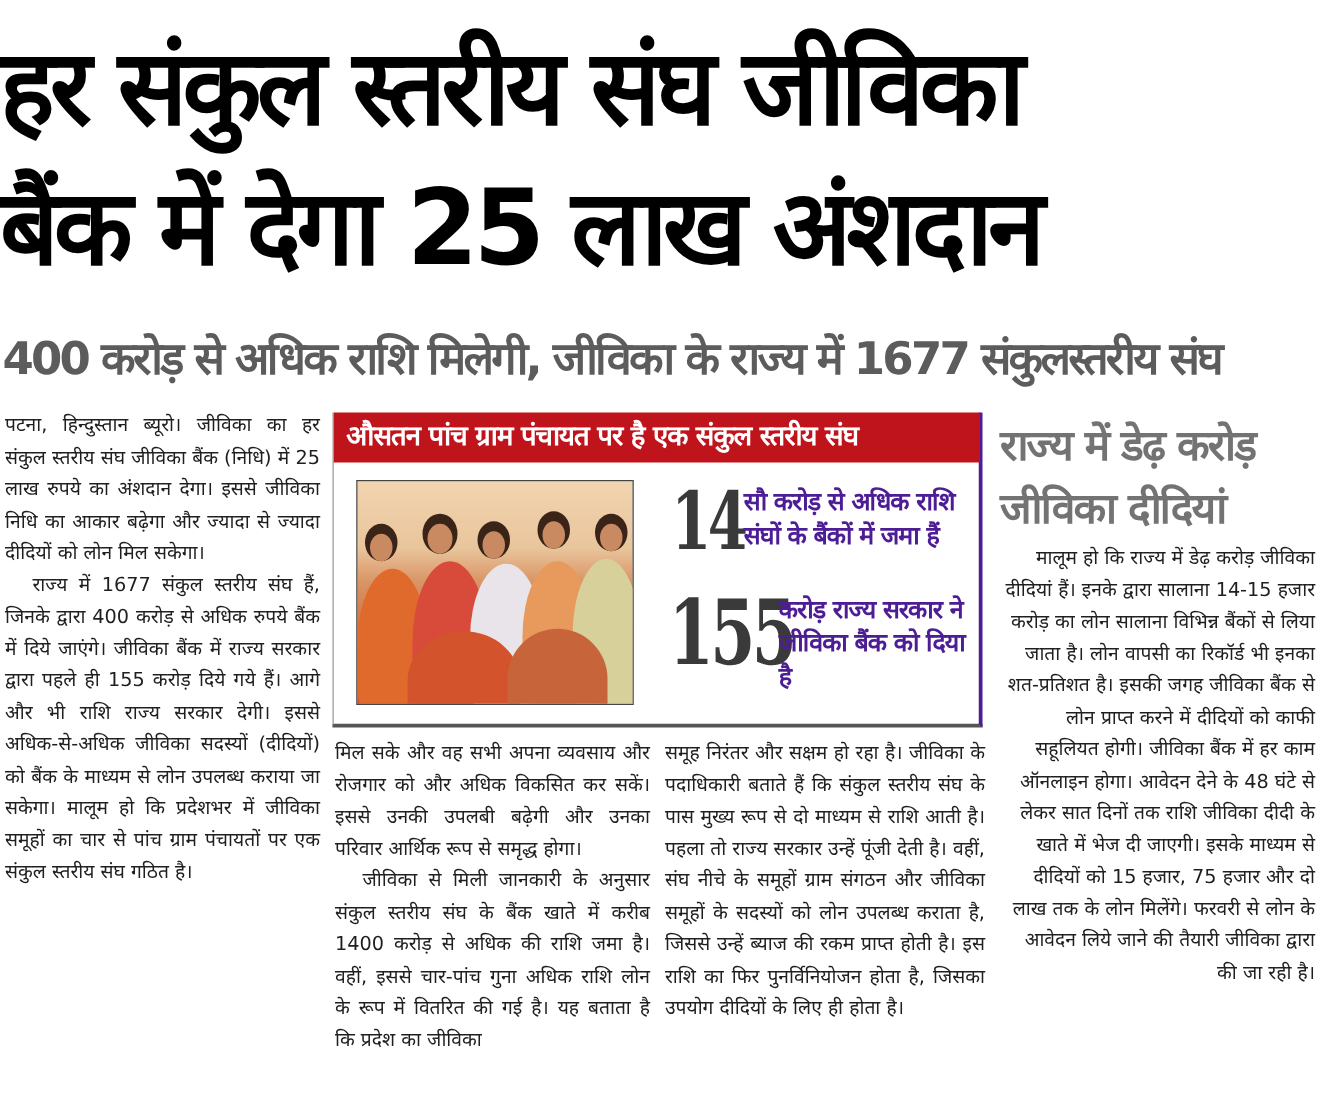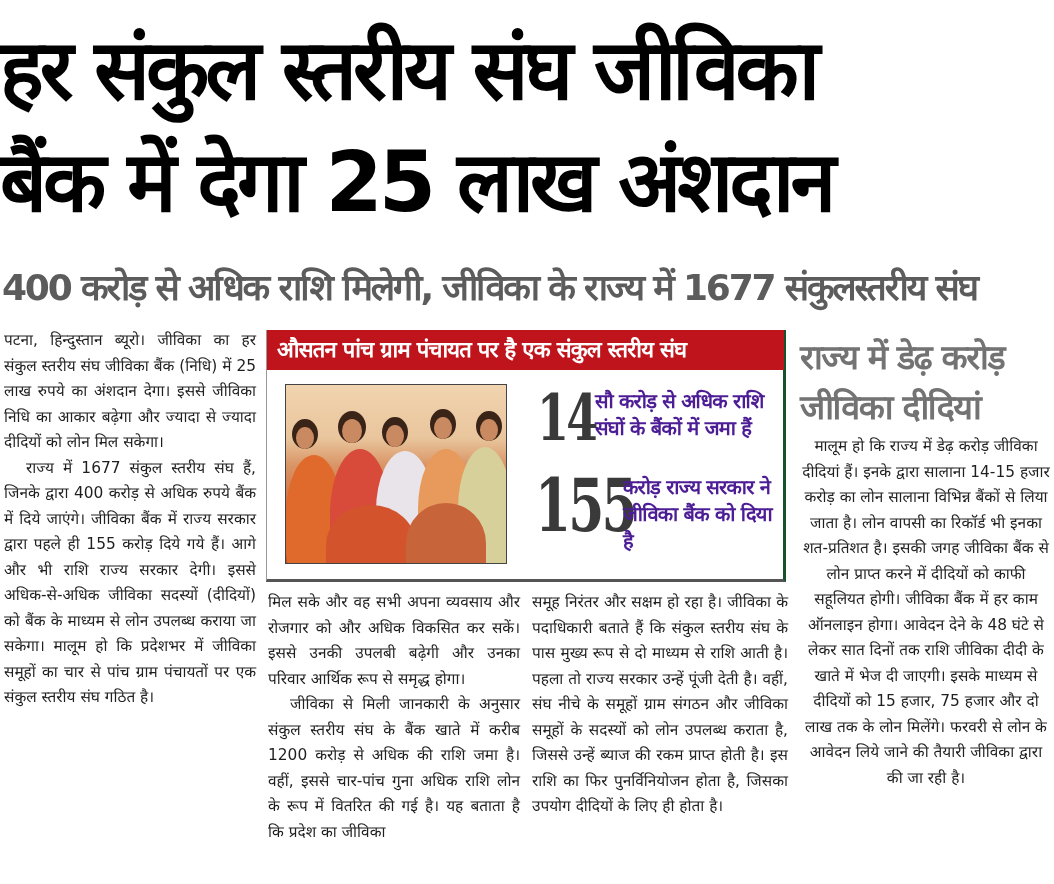--- a/index.html
+++ b/index.html
@@ -18,32 +18,32 @@
     font-weight: bold; font-size: 36px; line-height: 52px;
     color: #5c5c5c; white-space: nowrap; letter-spacing: -2.2px;
   }
 
   .col { position: absolute; font-size: 15.4px; line-height: 25.5px; text-align: justify; color: #1f1f1f; }
   .col p { text-indent: 0; }
   .col p.ind { text-indent: 22px; }
   .col1 { left: 4px; top: 328px; width: 252px; }
   .col2 { left: 268px; top: 590px; width: 252px; }
   .col3 { left: 532px; top: 590px; width: 256px; }
-  .col4 { left: 800px; top: 434px; width: 252px; text-align: center; }
+  .col4 { left: 800px; top: 434px; width: 252px; text-align: right; }
   .dateline { font-weight: normal; }
 
   .sidebox-title {
     position: absolute; left: 800px; top: 332px; width: 252px;
     font-weight: bold; font-size: 34px; line-height: 50px; color: #737373;
     letter-spacing: -1.5px;
   }
 
   .infobox {
     position: absolute; left: 266px; top: 330px; width: 520px; height: 252px;
-    border-right: 3px solid #14532d; border-bottom: 3px solid #555; border-left: 1px solid #999;
+    border-right: 3px solid #4c1d95; border-bottom: 3px solid #555; border-left: 1px solid #999;
   }
   .infobox-bar {
     position: absolute; left: 0; top: 0; width: 517px; height: 40px;
     background: #c0141d; color: #fff; font-weight: bold; font-size: 22px;
     line-height: 40px; padding-left: 10px; white-space: nowrap; letter-spacing: -0.8px;
   }
   .photo {
     position: absolute; left: 18px; top: 54px; width: 222px; height: 180px;
     border: 1px solid #444; overflow: hidden;
     background: linear-gradient(180deg, #f1d4b0 0%, #e9c59c 30%, #d99566 45%, #cf6a3c 70%, #b94c2a 100%);
@@ -106,21 +106,21 @@
     <span class="txt">सौ करोड़ से अधिक राशि संघों के बैंकों में जमा हैं</span>
   </div>
   <div class="stat stat2">
     <span class="num">155</span>
     <span class="txt">करोड़ राज्य सरकार ने जीविका बैंक को दिया है</span>
   </div>
 </div>
 
 <div class="col col2">
   <p>मिल सके और वह सभी अपना व्यवसाय और रोजगार को और अधिक विकसित कर सकें। इससे उनकी उपलबी बढ़ेगी और उनका परिवार आर्थिक रूप से समृद्ध होगा।</p>
-  <p class="ind">जीविका से मिली जानकारी के अनुसार संकुल स्तरीय संघ के बैंक खाते में करीब 1200 करोड़ से अधिक की राशि जमा है। वहीं, इससे चार-पांच गुना अधिक राशि लोन के रूप में वितरित की गई है। यह बताता है कि प्रदेश का जीविका</p>
+  <p class="ind">जीविका से मिली जानकारी के अनुसार संकुल स्तरीय संघ के बैंक खाते में करीब 1400 करोड़ से अधिक की राशि जमा है। वहीं, इससे चार-पांच गुना अधिक राशि लोन के रूप में वितरित की गई है। यह बताता है कि प्रदेश का जीविका</p>
 </div>
 
 <div class="col col3">
   <p>समूह निरंतर और सक्षम हो रहा है। जीविका के पदाधिकारी बताते हैं कि संकुल स्तरीय संघ के पास मुख्य रूप से दो माध्यम से राशि आती है। पहला तो राज्य सरकार उन्हें पूंजी देती है। वहीं, संघ नीचे के समूहों ग्राम संगठन और जीविका समूहों के सदस्यों को लोन उपलब्ध कराता है, जिससे उन्हें ब्याज की रकम प्राप्त होती है। इस राशि का फिर पुनर्विनियोजन होता है, जिसका उपयोग दीदियों के लिए ही होता है।</p>
 </div>
 
 <div class="sidebox-title">राज्य में डेढ़ करोड़ जीविका दीदियां</div>
 <div class="col col4">
   <p>मालूम हो कि राज्य में डेढ़ करोड़ जीविका दीदियां हैं। इनके द्वारा सालाना 14-15 हजार करोड़ का लोन सालाना विभिन्न बैंकों से लिया जाता है। लोन वापसी का रिकॉर्ड भी इनका शत-प्रतिशत है। इसकी जगह जीविका बैंक से लोन प्राप्त करने में दीदियों को काफी सहूलियत होगी। जीविका बैंक में हर काम ऑनलाइन होगा। आवेदन देने के 48 घंटे से लेकर सात दिनों तक राशि जीविका दीदी के खाते में भेज दी जाएगी। इसके माध्यम से दीदियों को 15 हजार, 75 हजार और दो लाख तक के लोन मिलेंगे। फरवरी से लोन के आवेदन लिये जाने की तैयारी जीविका द्वारा की जा रही है।</p>
 </div>

